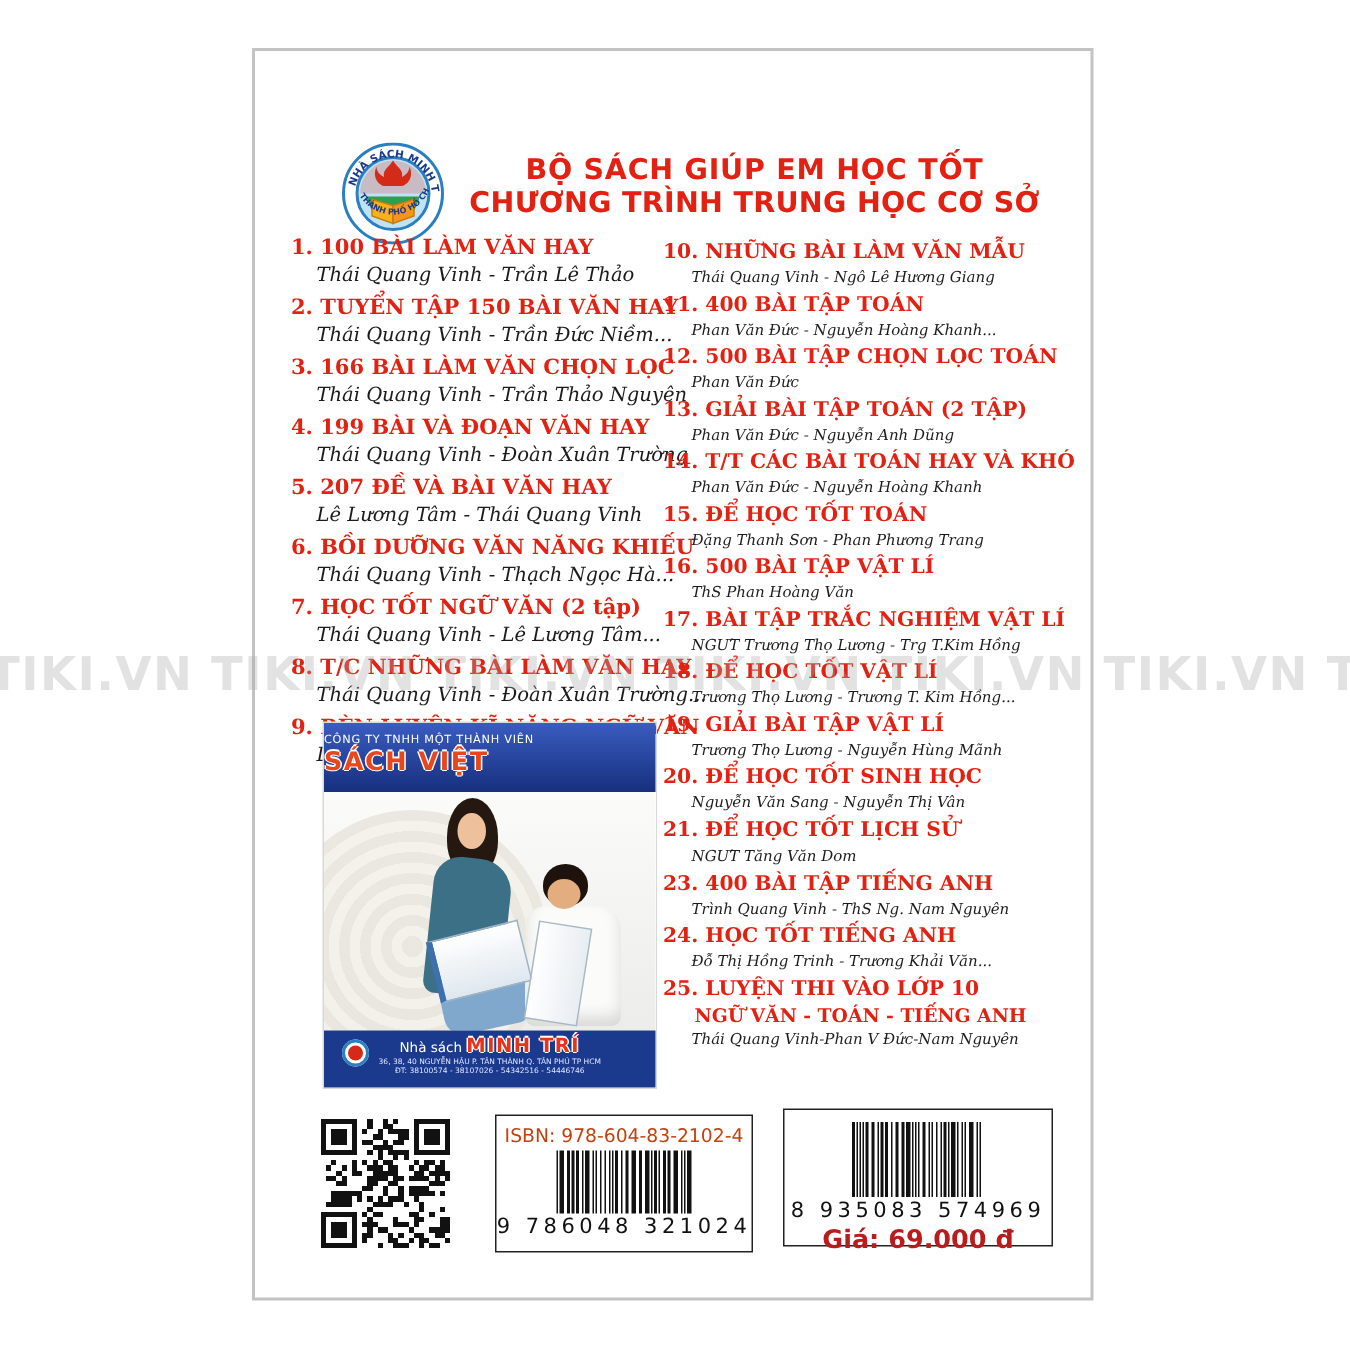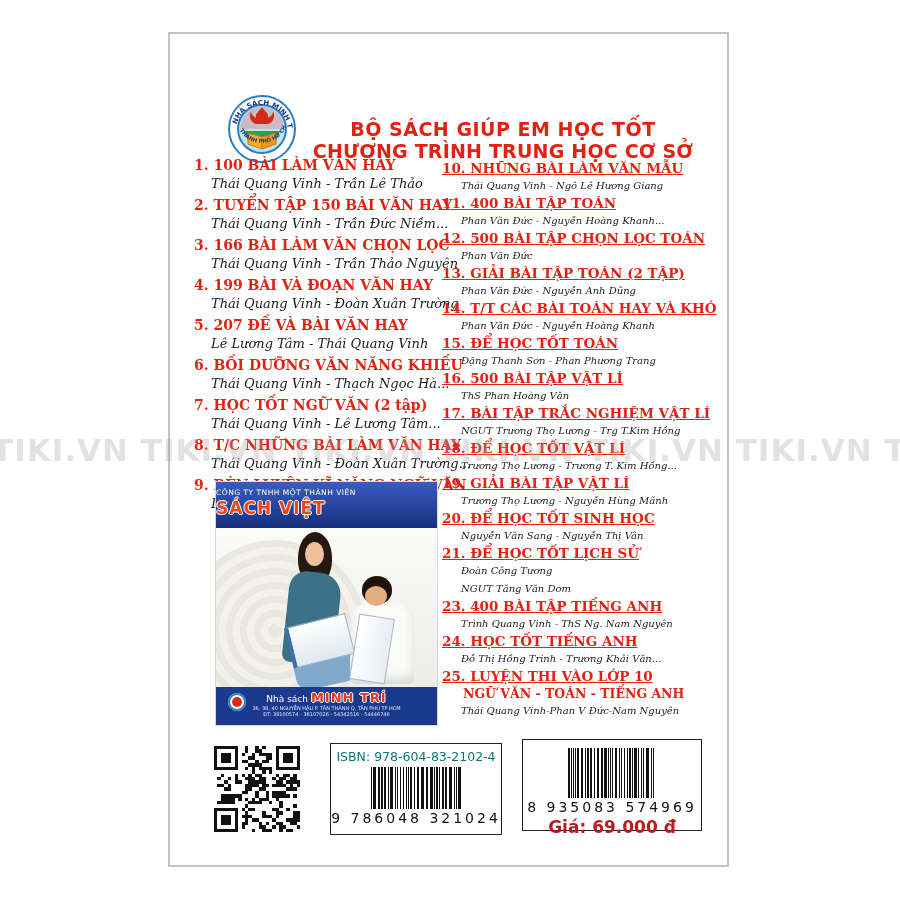--- a/index.html
+++ b/index.html
@@ -2,32 +2,32 @@
 <html><head>
 <meta charset="utf-8">
 <style>
   html,body{margin:0;padding:0;}
   body{width:900px;height:900px;background:#ffffff;position:relative;overflow:hidden;
        font-family:"DejaVu Sans",sans-serif;}
   .card{position:absolute;left:168px;top:32px;width:561px;height:835px;background:#fff;
         border:2px solid #c3c3c3;box-sizing:border-box;}
   
   .logo{position:absolute;left:58px;top:61px;width:68px;height:68px;}
-  .hdr{position:absolute;left:118px;top:84px;width:430px;text-align:center;
+  .hdr{position:absolute;left:118px;top:68px;width:430px;text-align:center;
        color:#e32112;font-weight:bold;font-family:"DejaVu Sans",sans-serif;}
   .hdr .l1{font-size:19px;letter-spacing:.5px;line-height:22px;}
   .hdr .l2{font-size:19px;letter-spacing:.2px;line-height:22px;}
   
   .col{position:absolute;font-family:"DejaVu Serif",serif;}
   .col-left{left:24px;top:122px;width:255px;}
   .col-right{left:272px;top:126px;width:290px;}
   .bk{margin-bottom:3px;}
   .col-right .bk{margin-bottom:1px;}
   .bk .t{color:#e32112;font-weight:bold;font-size:14px;line-height:19px;white-space:nowrap;}
-  .col-right .bk .t{font-size:13.5px;line-height:17px;text-decoration:underline;}
+  .col-right .bk .t{font-size:13.5px;line-height:17px;}
   .bk .a{color:#1b1b1b;font-style:italic;font-size:13px;line-height:18px;padding-left:17px;white-space:nowrap;}
   .col-right .bk .a{font-size:10px;line-height:17px;padding-left:19px;}
   .bk .s{color:#e32112;font-weight:bold;font-size:12.5px;line-height:17px;padding-left:21px;white-space:nowrap;}
   
   .panel{position:absolute;left:46px;top:448px;width:221px;height:243px;
          box-shadow:0 0 0 1px #d8d8d8;}
   .panel-top{height:46px;background:linear-gradient(180deg,#3a5cc0,#16307e);
              text-align:left;color:#fff;padding-top:6px;box-sizing:border-box;}
   .panel-top .co{font-size:7.5px;letter-spacing:.5px;line-height:10px;}
   .panel-top .brand{font-size:17px;font-weight:bold;color:#e8461c;letter-spacing:1px;
@@ -54,21 +54,21 @@
              box-shadow:inset 0 0 0 2px #2a7fc0;}
   .mini-logo:before{content:"";position:absolute;left:4px;top:4px;width:10px;height:10px;border-radius:50%;background:#d42b18;}
   .store{font-size:9px;}
   .store .nm{font-size:13px;font-weight:bold;color:#e8321c;letter-spacing:1px;
       text-shadow:-1px 0 0 #fff,1px 0 0 #fff,0 -1px 0 #fff,0 1px 0 #fff;}
   .addr{font-size:5px;line-height:6px;color:#dfe6ff;}
   
   .qr{position:absolute;left:44px;top:712px;width:86px;height:86px;}
   .codebox{position:absolute;border:1px solid #222;background:#fff;text-align:center;box-sizing:border-box;}
   .isbn-box{left:160px;top:709px;width:172px;height:92px;padding-top:5px;}
-  .isbn-label{font-size:12.5px;color:#0f766e;}
+  .isbn-label{font-size:12.5px;color:#c2410c;}
   .bars{display:flex;align-items:stretch;justify-content:center;margin:3px 10px 0 10px;}
   .bars span{display:inline-block;background:#111;}
   .isbn-box .bars{height:42px;}
   .digits{font-size:14px;letter-spacing:3px;color:#111;margin-top:1px;}
   .price-box{left:352px;top:705px;width:180px;height:92px;padding-top:8px;}
   .price-box .bars{height:50px;margin:0 14px;}
   .price{font-size:17px;font-weight:bold;color:#b91c1c;margin-top:2px;}
   
   .wm{position:absolute;left:-8px;top:432px;width:920px;white-space:nowrap;overflow:hidden;
       font-family:"DejaVu Sans",sans-serif;font-weight:bold;font-size:31px;letter-spacing:1px;
@@ -227,21 +227,20 @@
 
       <div class="bk">
         <div class="t"><span>20.</span> <span>ĐỂ HỌC TỐT SINH HỌC</span></div>
 
         <div class="a">Nguyễn Văn Sang - Nguyễn Thị Vân</div>
       </div>
 
       <div class="bk">
         <div class="t"><span>21.</span> <span>ĐỂ HỌC TỐT LỊCH SỬ</span></div>
 
-        <div class="a">Đoàn Công Tương</div>
       </div>
 
       <div class="bk">
 
         <div class="a">NGƯT Tăng Văn Dom</div>
       </div>
 
       <div class="bk">
         <div class="t"><span>23.</span> <span>400 BÀI TẬP TIẾNG ANH</span></div>
 

